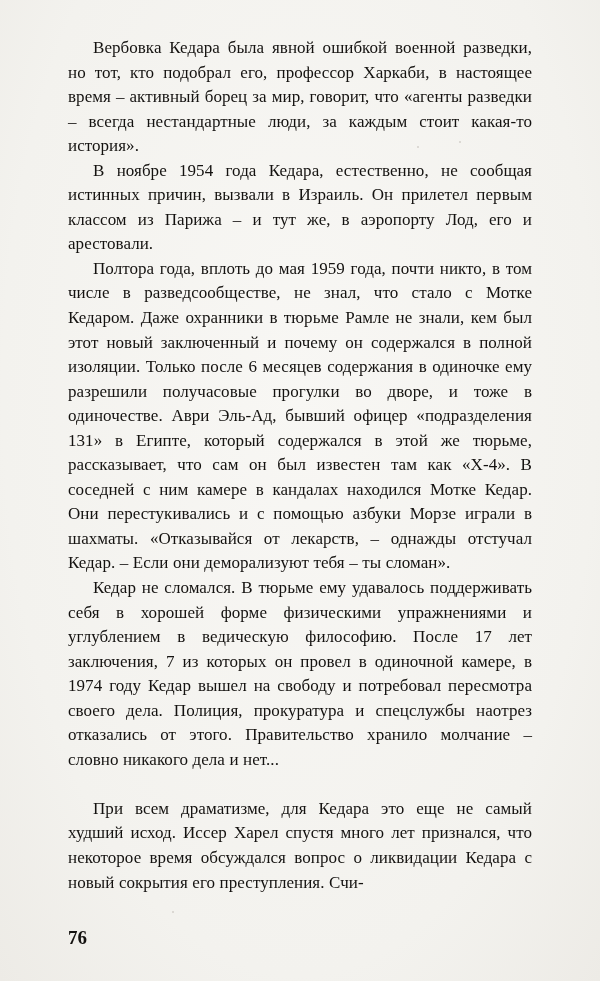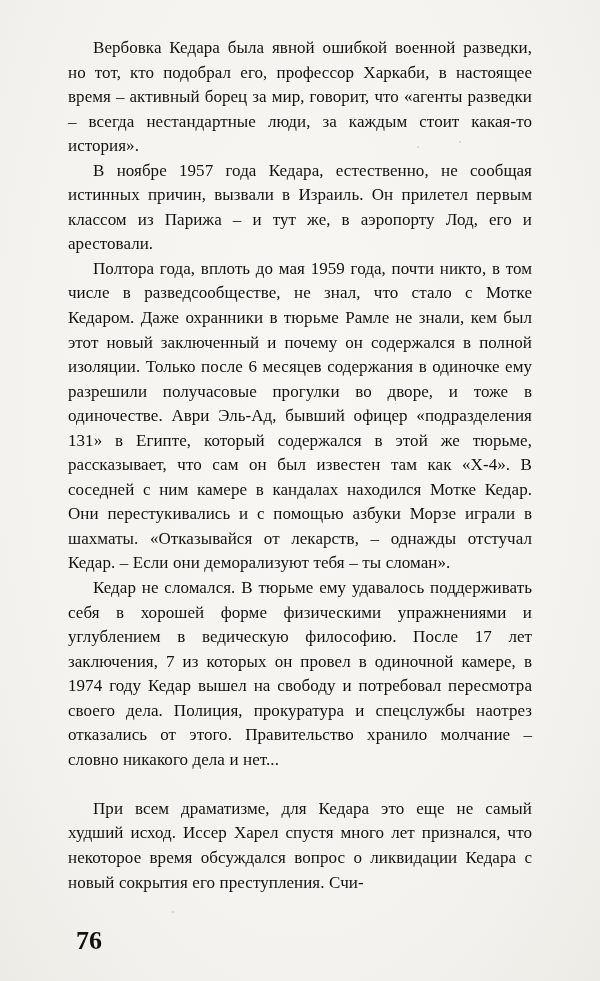--- a/index.html
+++ b/index.html
@@ -37,43 +37,43 @@
     line-height: 24.55px;
     letter-spacing: 0.05px;
     word-spacing: 0.2px;
     -webkit-font-smoothing: none;
   }
   p.para.gap-before {
     margin-top: 24.5px;
   }
   .page-number {
     position: absolute;
-    left: 76px;
+    left: 68px;
     top: 928px;
-    font-size: 26px;
+    font-size: 19px;
     font-weight: bold;
     line-height: 1;
     font-family: "Liberation Serif", "DejaVu Serif", serif;
   }
   
   .speck {
     position: absolute;
     background: #b9b5ad;
     border-radius: 50%;
     opacity: .55;
   }
 </style>
 </head>
 <body>
 
 <div class="page"></div>
 
 <div class="text-column">
   <p class="para">Вербовка Кедара была явной ошибкой военной разведки, но тот, кто подобрал его, профессор Харкаби, в настоящее время – активный борец за мир, говорит, что «агенты разведки – всегда нестандартные люди, за каждым стоит какая-то история».</p>
-  <p class="para">В ноябре 1957 года Кедара, естественно, не сообщая истинных причин, вызвали в Израиль. Он прилетел первым классом из Парижа – и тут же, в аэропорту Лод, его и арестовали.</p>
+  <p class="para">В ноябре 1954 года Кедара, естественно, не сообщая истинных причин, вызвали в Израиль. Он прилетел первым классом из Парижа – и тут же, в аэропорту Лод, его и арестовали.</p>
   <p class="para">Полтора года, вплоть до мая 1959 года, почти никто, в том числе в разведсообществе, не знал, что стало с Мотке Кедаром. Даже охранники в тюрьме Рамле не знали, кем был этот новый заключенный и почему он содержался в полной изоляции. Только после 6 месяцев содержания в одиночке ему разрешили получасовые прогулки во дворе, и тоже в одиночестве. Аври Эль-Ад, бывший офицер «подразделения 131» в Египте, который содержался в этой же тюрьме, рассказывает, что сам он был известен там как «Х-4». В соседней с ним камере в кандалах находился Мотке Кедар. Они перестукивались и с помощью азбуки Морзе играли в шахматы. «Отказывайся от лекарств, – однажды отстучал Кедар. – Если они деморализуют тебя – ты сломан».</p>
   <p class="para">Кедар не сломался. В тюрьме ему удавалось поддерживать себя в хорошей форме физическими упражнениями и углублением в ведическую философию. После 17 лет заключения, 7 из которых он провел в одиночной камере, в 1974 году Кедар вышел на свободу и потребовал пересмотра своего дела. Полиция, прокуратура и спецслужбы наотрез отказались от этого. Правительство хранило молчание – словно никакого дела и нет...</p>
   <p class="para gap-before">При всем драматизме, для Кедара это еще не самый худший исход. Иссер Харел спустя много лет признался, что некоторое время обсуждался вопрос о ликвидации Кедара с новый сокрытия его преступления. Счи-</p>
 </div>
 
 <div class="page-number">76</div>
 
 <span class="speck" style="left:417px; top:146px; width:2px; height:2px;"></span>
 <span class="speck" style="left:459px; top:141px; width:2px; height:2px;"></span>
 <span class="speck" style="left:268px; top:589px; width:2px; height:2px;"></span>

